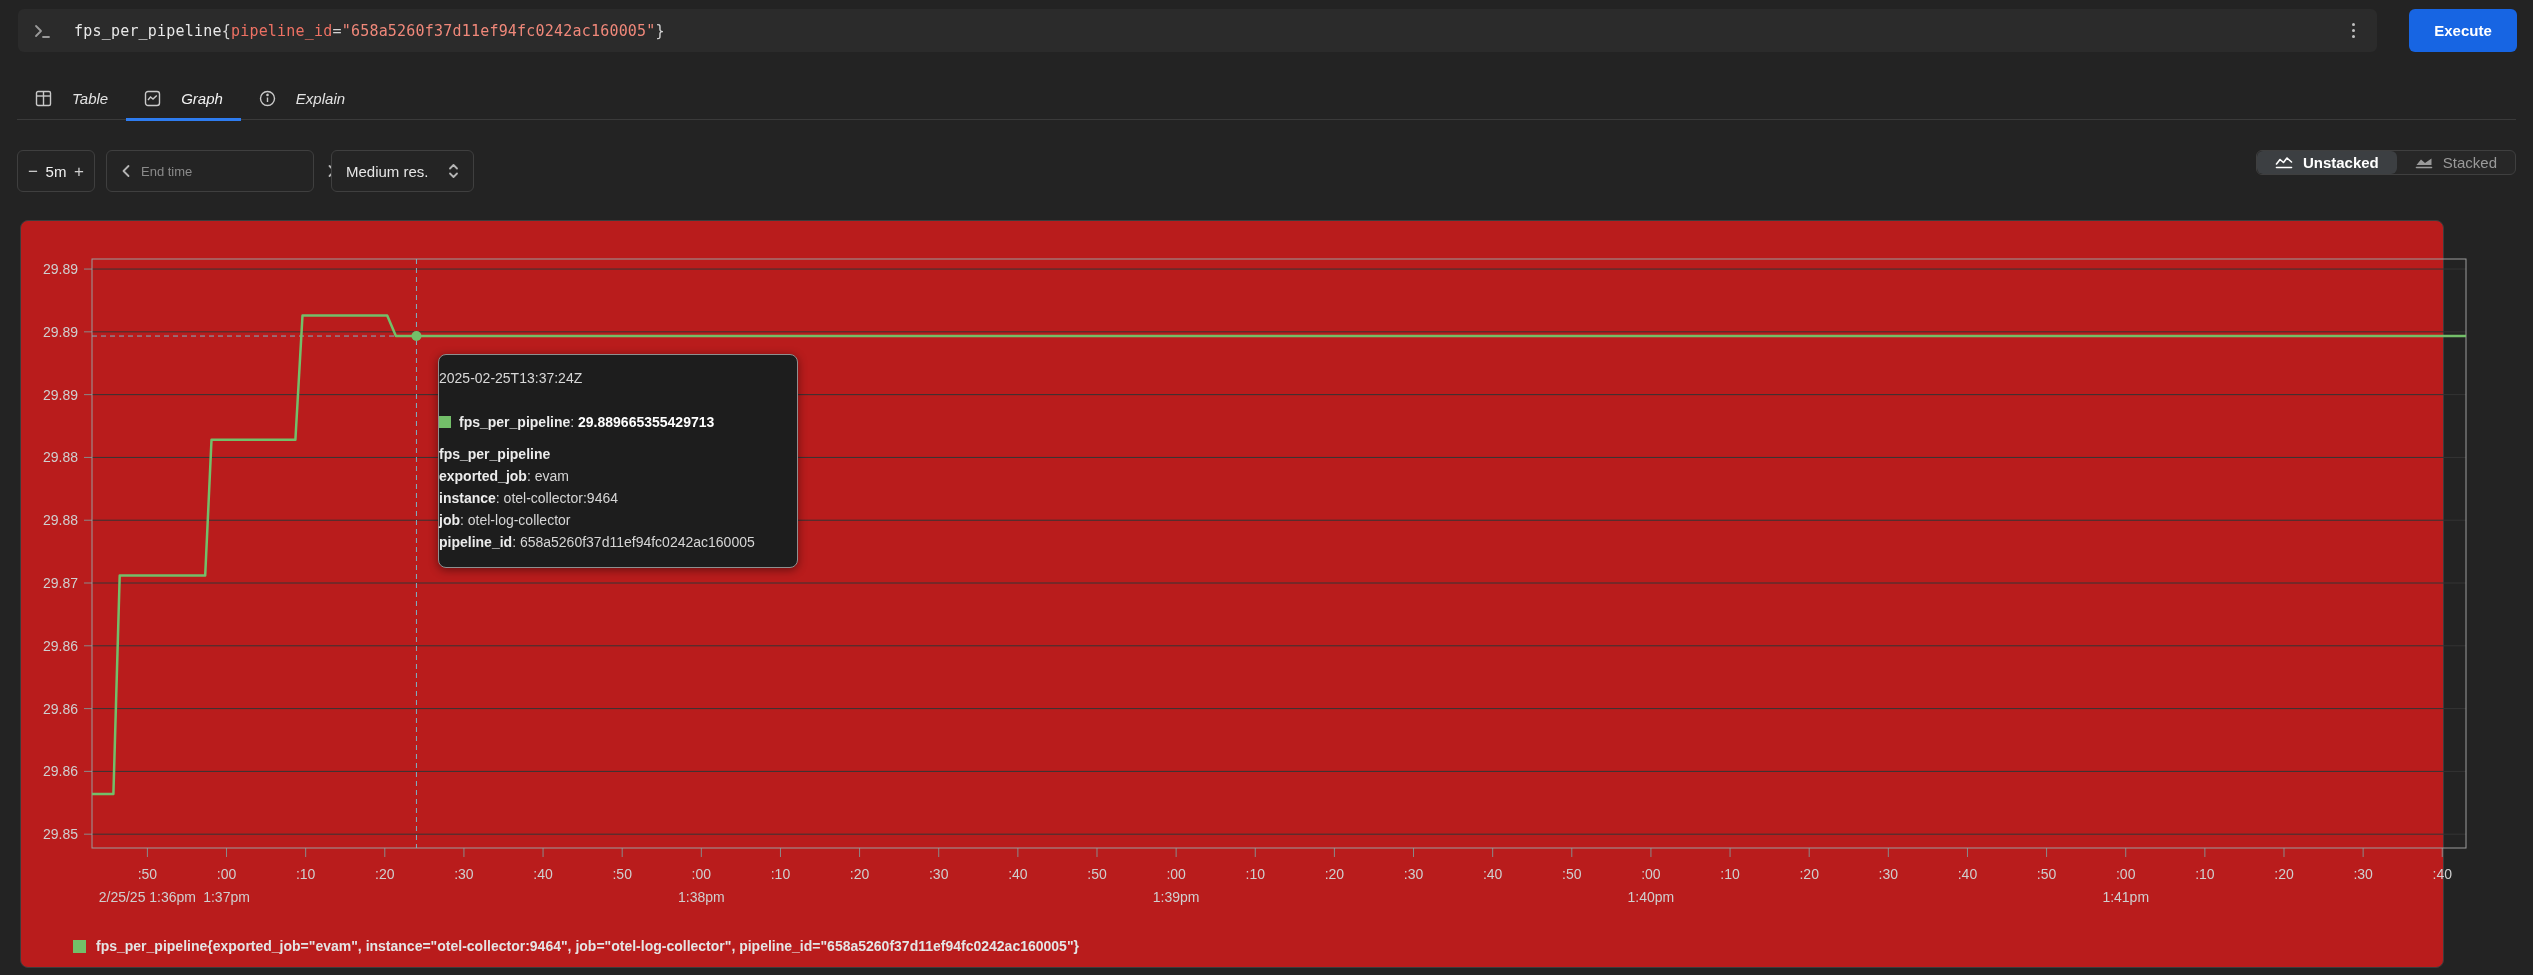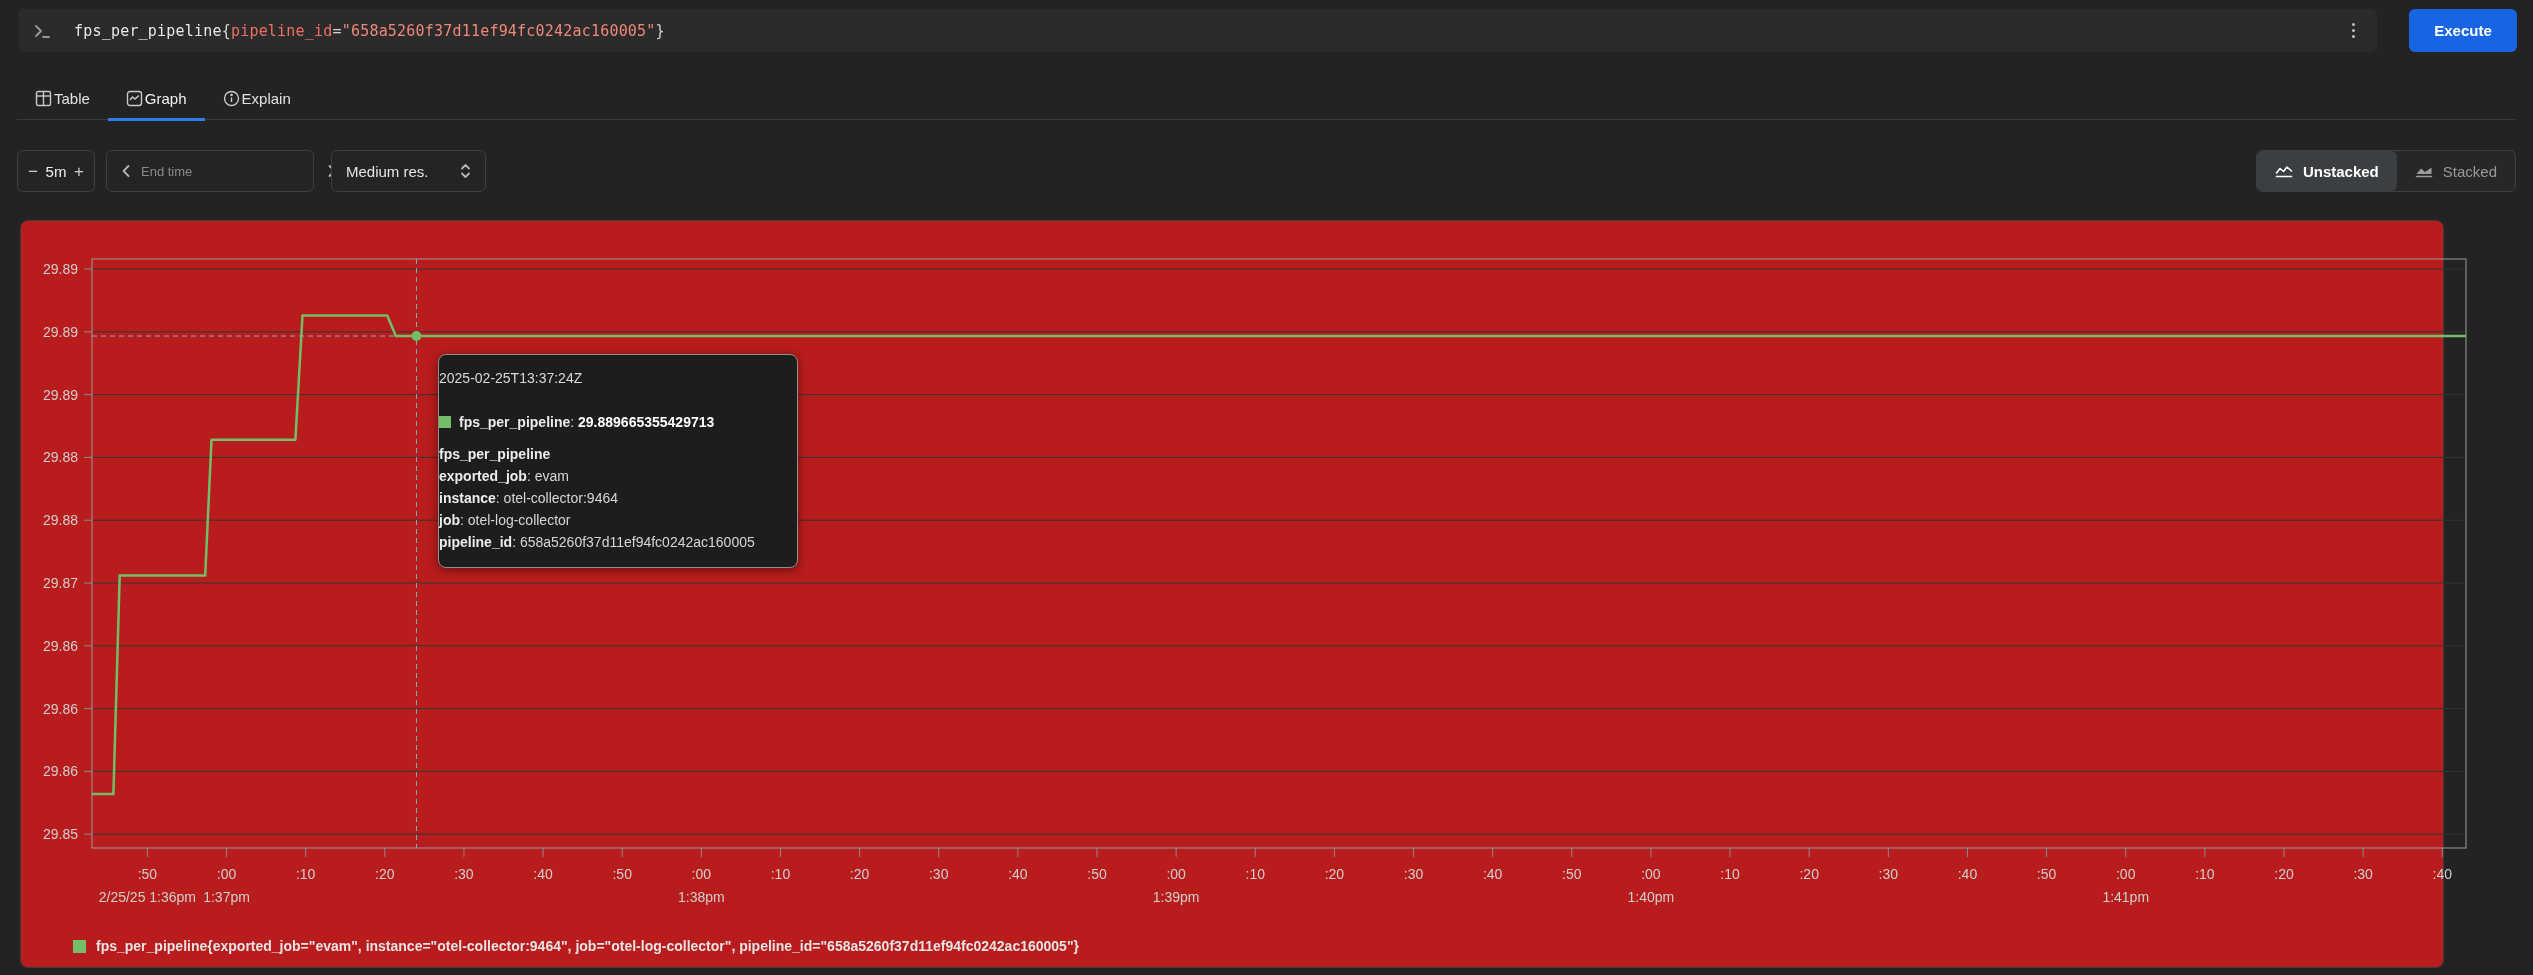--- a/index.html
+++ b/index.html
@@ -15,39 +15,39 @@
   .q-label { color:#ee7163; }
   .q-string { color:#f0887a; }
   .q-brace,.q-op { color:#d4d4d4; }
   .kebab { margin-left:auto; display:flex; flex-direction:column; gap:3px; padding:6px 8px; cursor:pointer; }
   .kebab i { width:3px; height:3px; border-radius:50%; background:#c0c0c0; display:block; }
   .execute-btn { width:108px; height:43px; background:#1765e3; color:#ffffff; border:none; border-radius:6px;
                  font-size:15px; font-weight:700; font-family:inherit; cursor:pointer;margin-left:20px; }
 
   
   .tabs { position:absolute; left:17px; top:78px; right:17px; height:42px; display:flex; border-bottom:1px solid #3a3a3a; }
-  .tab { display:flex; align-items:center; gap:2px; padding:0 18px; font-size:15px; color:#e2e2e2; cursor:pointer;
-         border-bottom:3px solid transparent; margin-bottom:-2px; }
+  .tab { display:flex; align-items:center; gap:20px; padding:0 18px; font-size:15px; color:#e2e2e2; cursor:pointer;
+         border-bottom:3px solid transparent; margin-bottom:-2px;font-style:italic; }
   .tab.active { color:#f2f2f2; border-bottom-color:#2e7cf0; }
   .tab svg { display:block; }
   .tab-icon { stroke:#c9c9c9; fill:none; stroke-width:1.4; }
 
   
   .toolbar { position:absolute; left:17px; top:150px; right:17px; height:42px; }
   .ctl { position:absolute; top:0; height:42px; background:#242424; border:1px solid #3f3f3f; border-radius:6px;
          display:flex; align-items:center; color:#e6e6e6; font-size:15px; }
   .range-ctl { left:0; width:78px; justify-content:space-between; padding:0 10px; }
   .range-btn { background:none; border:none; color:#cfcfcf; font-size:17px; font-family:inherit; cursor:pointer; line-height:1; }
   .range-value { color:#f0f0f0; }
   .endtime-ctl { left:89px; width:208px; padding:0 12px; }
   .endtime-input { flex:1; background:transparent; border:none; outline:none; color:#e6e6e6; font-size:13px; font-family:inherit; padding:0 8px; }
   .endtime-input::placeholder { color:#8a8a8a; }
   .nav-btn { background:none; border:none; cursor:pointer; display:flex; align-items:center; padding:2px; }
-  .res-ctl { left:314px; width:155px; padding:0 14px; justify-content:space-between; cursor:pointer; }
-  .stack-toggle { position:absolute; right:0; top:0; height:42px; display:flex; background:#272727; border:1px solid #3f3f3f; border-radius:6px; overflow:hidden; }
+  .res-ctl { left:314px; width:143px; padding:0 14px; justify-content:space-between; cursor:pointer; }
+  .stack-toggle { position:absolute; right:0; top:0; height:25px; display:flex; background:#272727; border:1px solid #3f3f3f; border-radius:6px; overflow:hidden; }
   .stack-opt { display:flex; align-items:center; gap:10px; padding:0 18px; font-size:15px; color:#9a9a9a; cursor:pointer; }
   .stack-opt.active { background:#3c3f42; color:#ffffff; font-weight:700; border-radius:6px; }
   .chev { stroke:#b5b5b5; fill:none; stroke-width:1.8; stroke-linecap:round; stroke-linejoin:round; }
 
   
   .chart-panel { position:absolute; left:20px; top:220px; width:2424px; height:748px; background:#b91c1c;
                  border:1px solid #3c3c3c; border-radius:8px; }
   .graph-svg { position:absolute; left:0; top:0; }
   .gridline { stroke:#343434; stroke-width:1; }
   .tickmark { stroke:#8a8a8a; stroke-width:1; }

